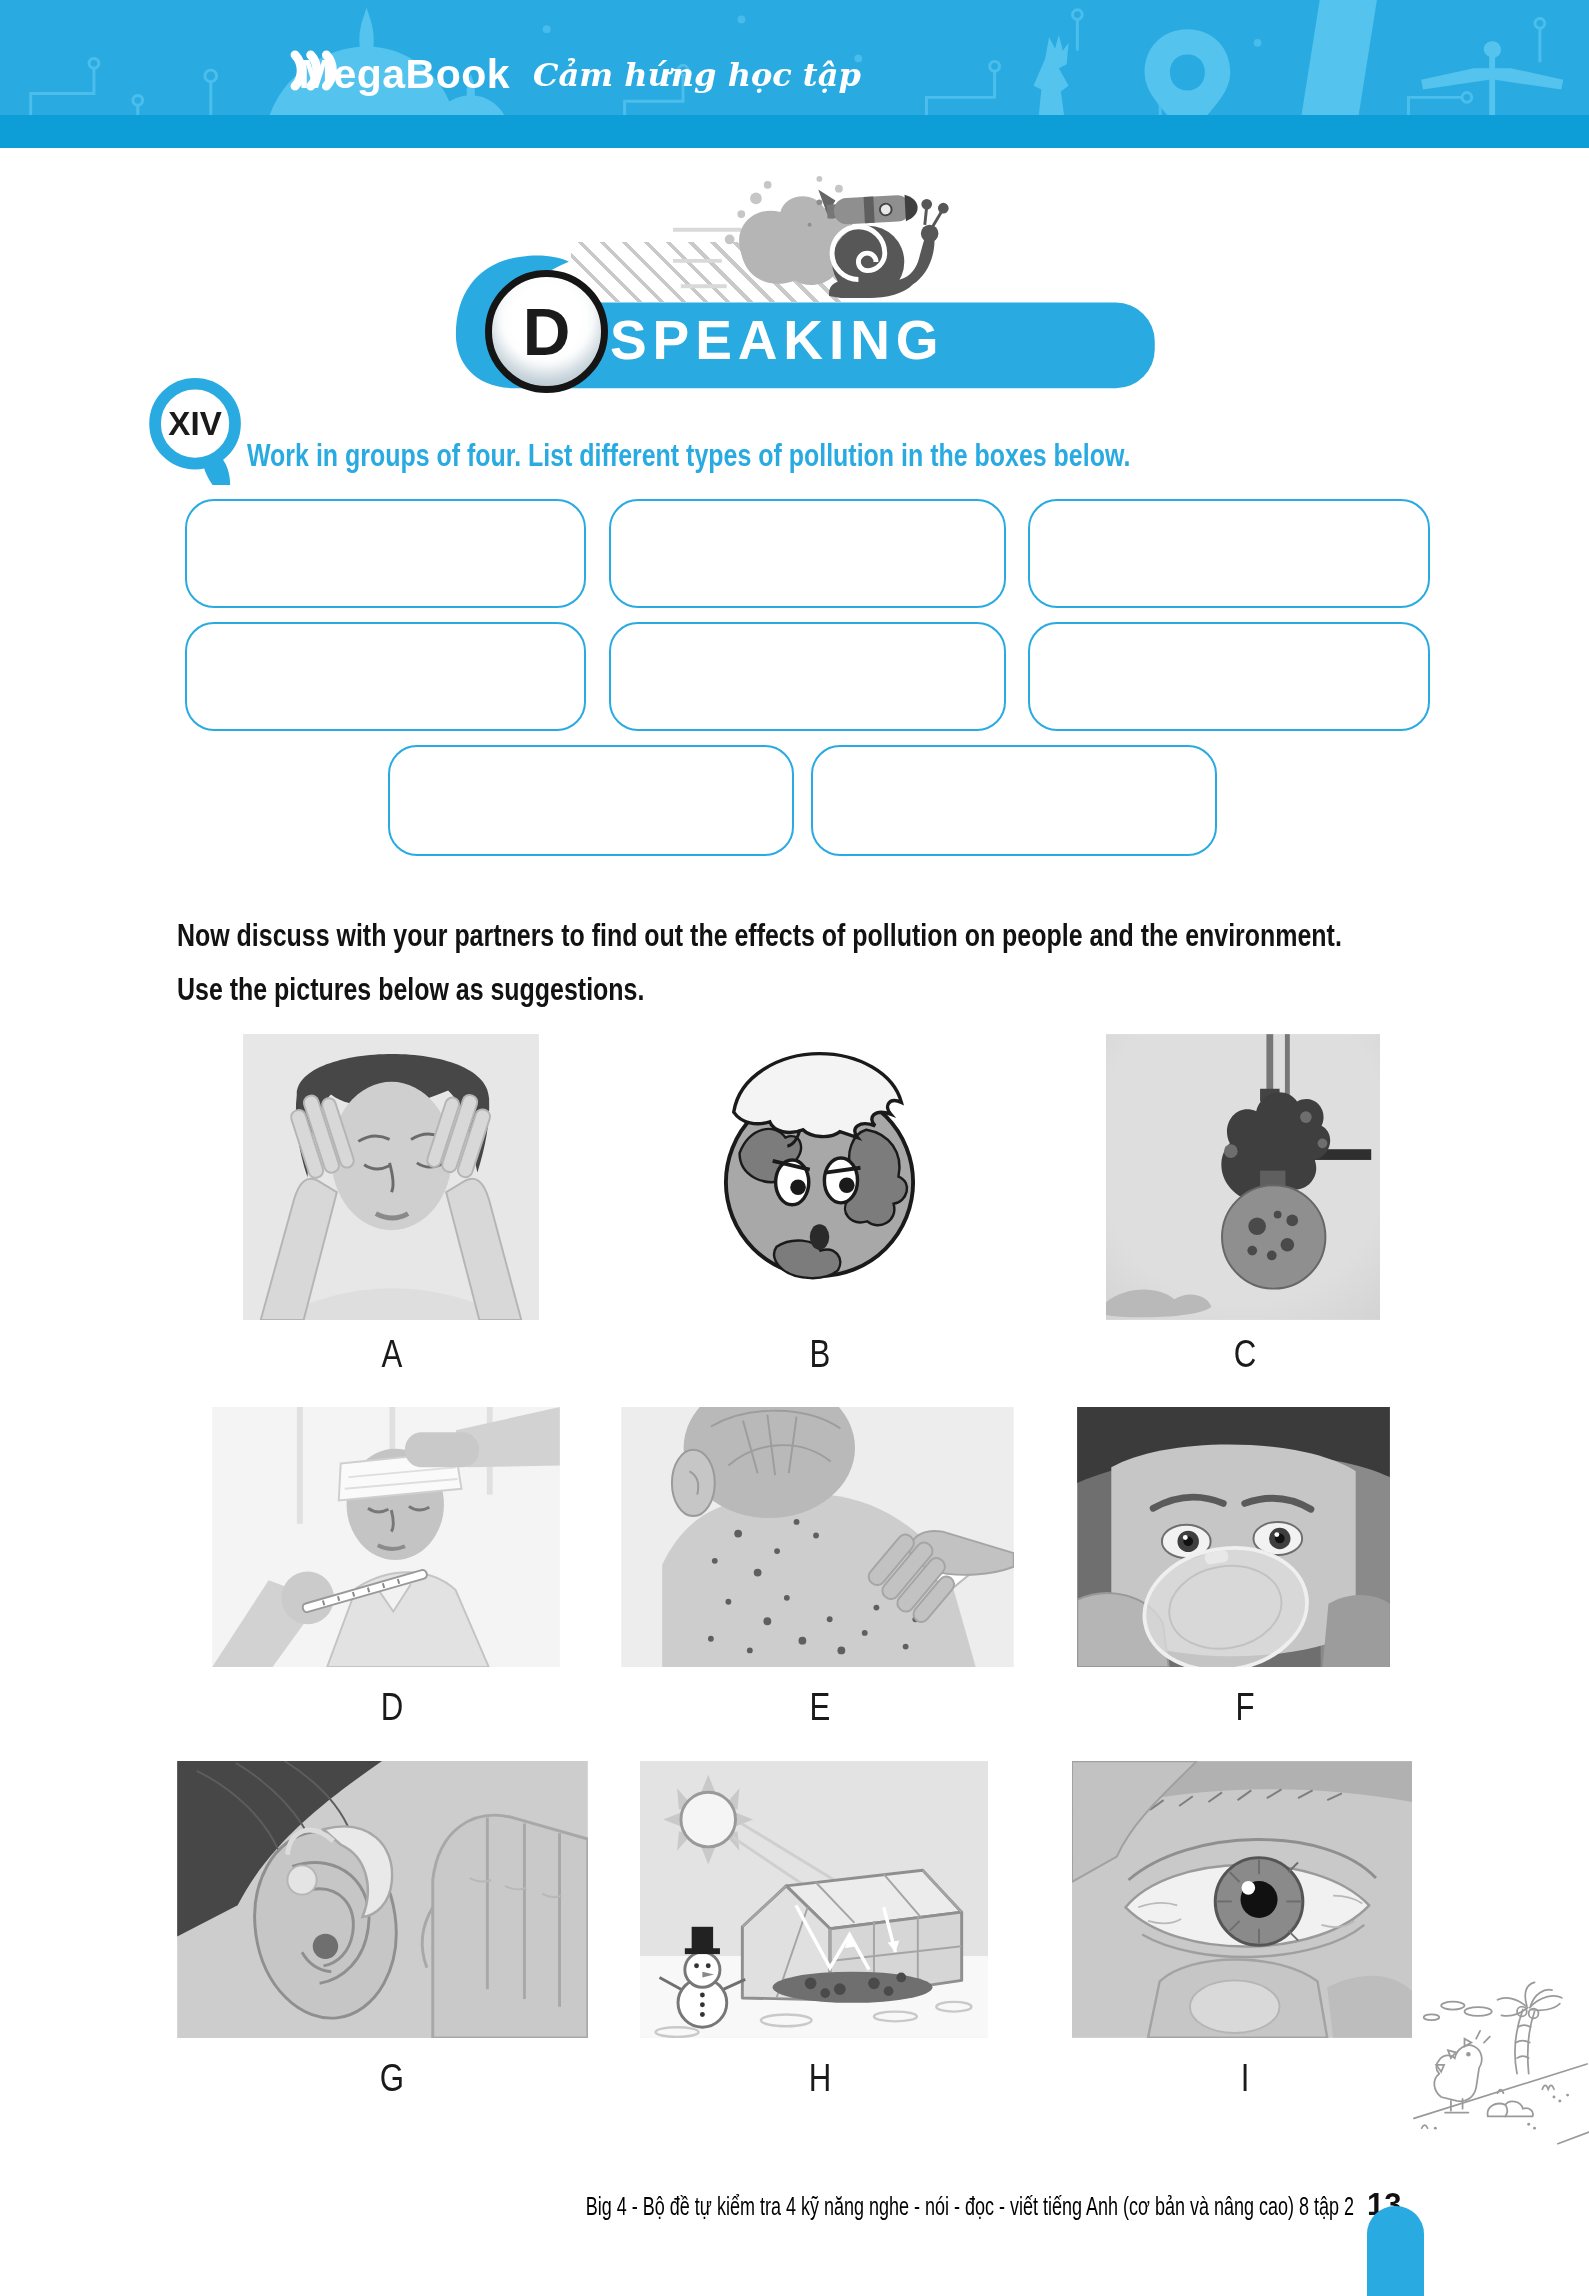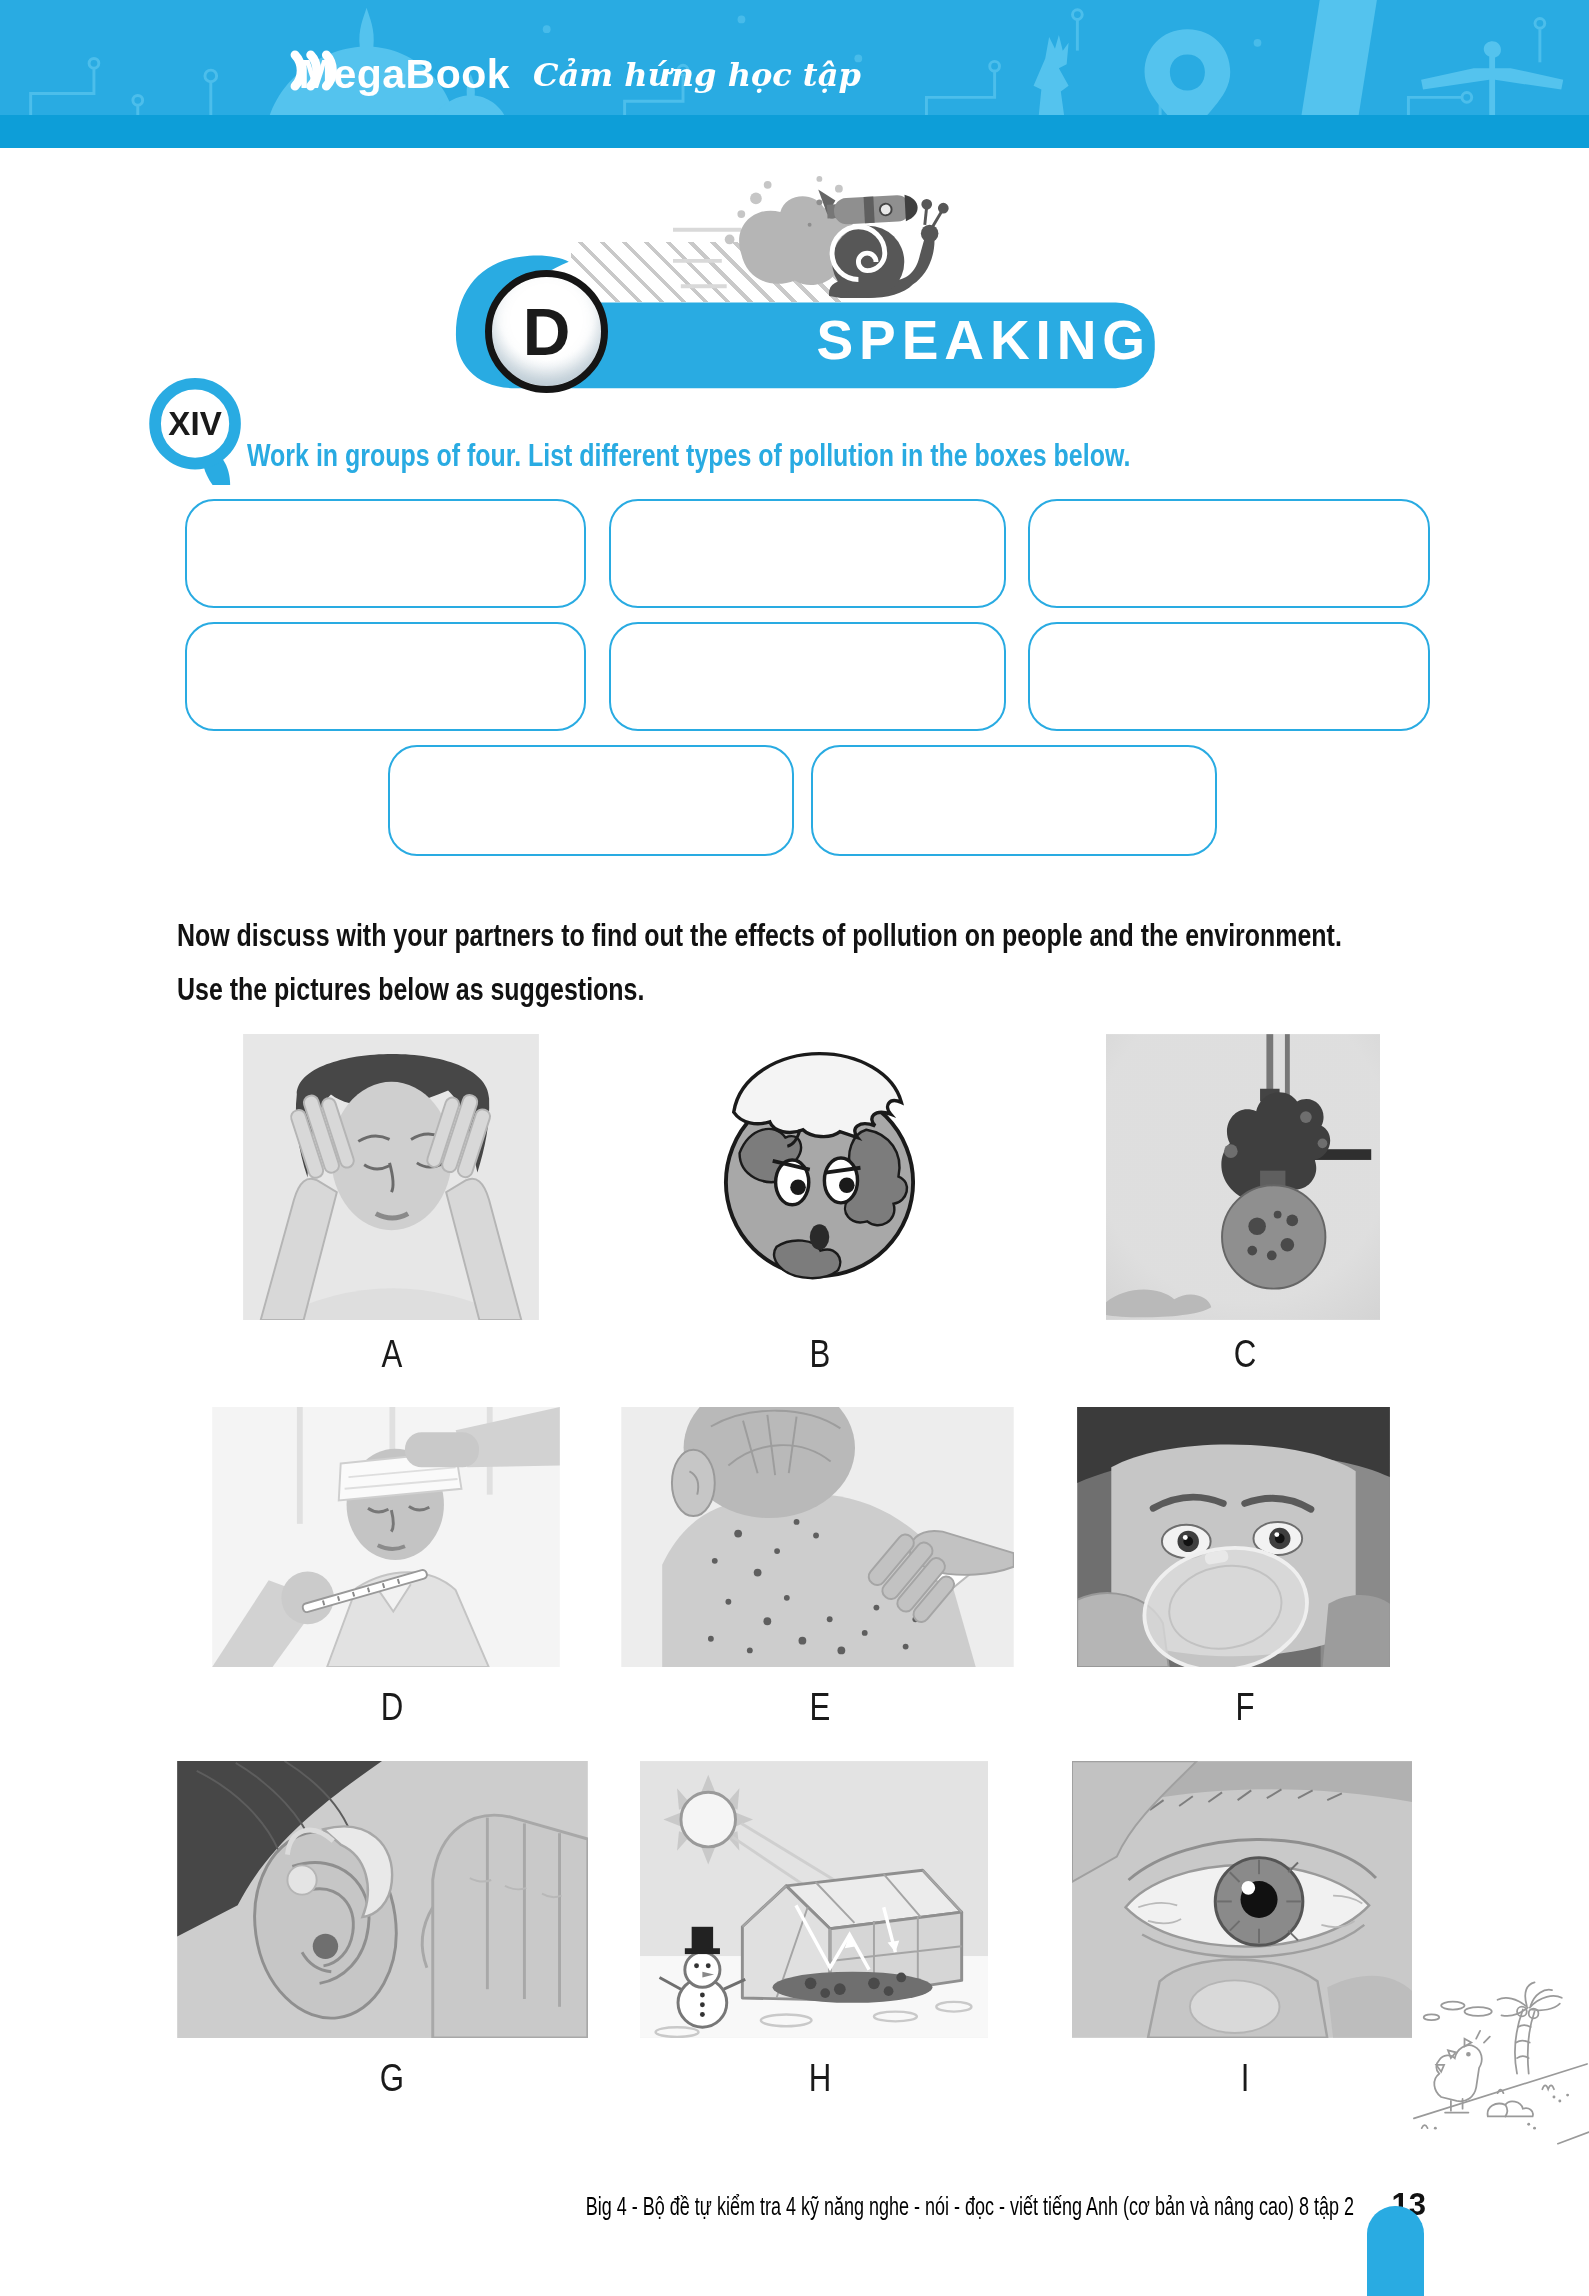--- a/index.html
+++ b/index.html
@@ -16,21 +16,21 @@
   .tagline{font-family:"DejaVu Serif",serif;font-style:italic;font-weight:bold;
            font-size:32px;margin-left:23px;}
   .header-strip{left:0;top:115px;width:1590px;height:33px;background:var(--accent-dark);}
   .dash-line{left:0;top:128px;width:1590px;height:6.8px;
      background:repeating-linear-gradient(90deg,#fff 0 21.5px,transparent 21.5px 37px);}
 
   
   .hatch{left:571px;top:242px;width:278px;height:60px;
      background:repeating-linear-gradient(45deg,#c9c9c9 0 3.9px,transparent 3.9px 15.6px);}
   .banner-svg{left:429px;top:249px;}
-  .banner-title{left:610px;top:308px;width:541px;text-align:right;color:#fff;
+  .banner-title{left:610px;top:308px;width:541px;text-align:left;color:#fff;
      font-size:55px;font-weight:bold;letter-spacing:5.9px;}
   .d-badge{left:485px;top:270px;width:123px;height:123px;border-radius:50%;
      border:7.8px solid #151515;box-sizing:border-box;
      background:radial-gradient(circle at 50% 32%,#ffffff 52%,#d9e2e8 100%);
      box-shadow:inset 0 -11.7px 15.6px rgba(110,140,160,.35);
      display:flex;align-items:center;justify-content:center;}
   .d-badge span{font-size:66px;font-weight:bold;color:#1b1b1b;}
 
   
   .xiv-badge{left:148px;top:374px;}
@@ -42,21 +42,21 @@
 
   
   .pic{overflow:hidden;}
   .pic svg{display:block;width:100%;height:100%;}
   .lbl{width:88px;text-align:center;font-size:39px;color:#1a1a1a;
        transform:scaleX(.8);transform-origin:50% 50%;}
 
   
   .footer-text{right:236px;top:2192px;font-size:25px;font-weight:500;color:#000;
      white-space:nowrap;transform:scaleX(.72);transform-origin:100% 50%;}
-  .page-num{left:1367px;top:2187px;width:59px;text-align:right;
+  .page-num{left:1367px;top:2187px;width:59px;text-align:left;
      font-size:31px;font-weight:bold;color:#111;}
   .corner-tab{left:1367px;top:2206px;width:57px;height:91px;background:var(--accent);
      border-radius:28px 28px 0 0;}
 </style>
 </head>
 <body>
 
 <div class="page">
 
   <div class="abs header">

